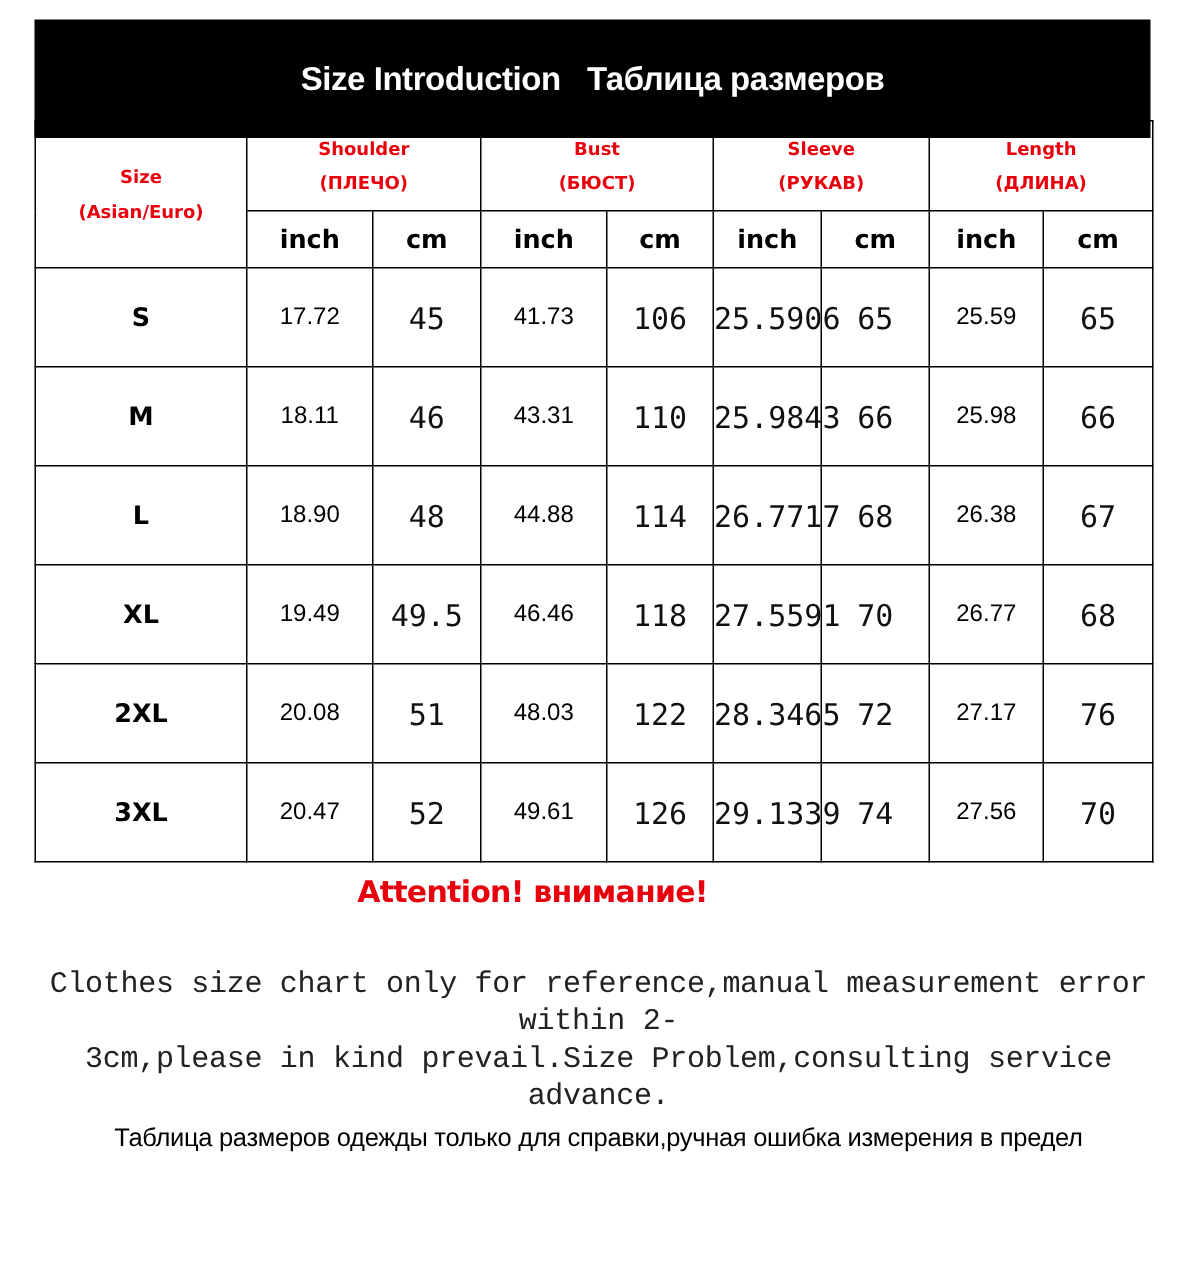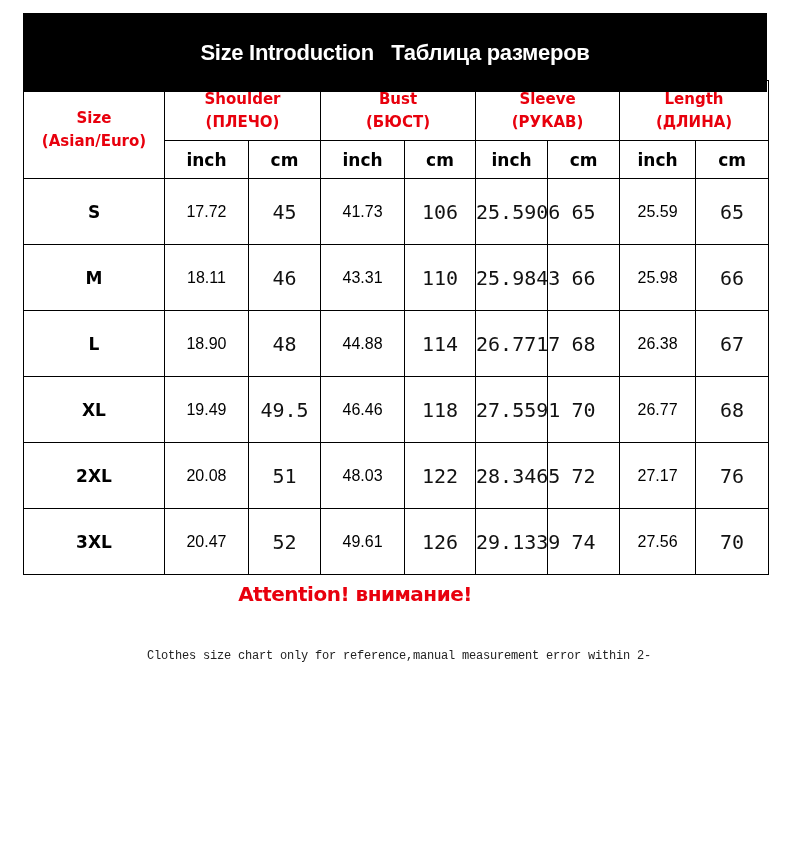--- a/index.html
+++ b/index.html
@@ -3,32 +3,32 @@
 <meta charset="utf-8">
 <style>
   html, body { margin:0; padding:0; background:#ffffff; }
   body { width:798px; height:855px; position:relative; overflow:hidden; font-family:"DejaVu Sans", sans-serif; }
   .banner { position:absolute; left:23px; top:13px; width:744px; height:79px; background:#000; color:#fff;
             display:flex; align-items:center; justify-content:center;
             font-family:"Liberation Sans", sans-serif; font-weight:bold; font-size:22px; letter-spacing:-0.3px; }
   .banner span { white-space:pre; }
   table.sizes { position:absolute; left:23px; top:80px; border-collapse:collapse; table-layout:fixed; width:745px; }
   table.sizes td, table.sizes th { border:1.5px solid #000; text-align:center; vertical-align:middle; padding:0; }
-  .hdr { color:#e8000d; font-family:"DejaVu Sans", sans-serif; font-weight:bold; font-size:15px; line-height:23px; }
+  .hdr { color:#e8000d; font-family:"DejaVu Sans", sans-serif; font-weight:bold; font-size:12px; line-height:23px; }
   .unit { font-family:"DejaVu Sans", sans-serif; font-weight:bold; font-size:17px; color:#000;margin-left:20px; }
   .size-label { font-family:"DejaVu Sans", sans-serif; font-weight:bold; font-size:17px; color:#000; }
   .num-sans { font-family:"Liberation Sans", sans-serif; font-size:16px; color:#000; }
   .num-mono { font-family:"DejaVu Sans Mono", monospace; font-size:20px; color:#111; }
   tr.head1 { height:60px; }
   tr.head2 { height:38px; }
   tr.data { height:66px; }
   .attention { position:absolute; left:0; width:710px; top:582px; text-align:center; color:#e8000d;
                font-family:"DejaVu Sans", sans-serif; font-weight:bold; font-size:20px; letter-spacing:-0.5px; }
   .note-en { position:absolute; left:28px; width:742px; top:644px; text-align:center;
-             font-family:"Liberation Mono", monospace; font-size:12px; line-height:25px; color:#222; letter-spacing:-0.2px; }
+             font-family:"Liberation Mono", monospace; font-size:20px; line-height:25px; color:#222; letter-spacing:-0.2px; }
   .note-ru { position:absolute; left:20px; width:758px; top:746px; text-align:center;
              font-family:"Liberation Sans", sans-serif; font-size:17px; line-height:26px; color:#000; letter-spacing:-0.2px; }
 </style>
 </head>
 <body>
 
 <div class="banner">
   <span>Size Introduction</span>
     <span>   </span>
     <span>Таблица размеров</span>
@@ -146,16 +146,18 @@
     <td class="num-sans">27.56</td>
     <td class="num-mono">70</td>
   </tr>
 </tbody>
   </table>
 
 <div class="attention">Attention! внимание!</div>
 
 <div class="note-en">
   <div>Clothes size chart only for reference,manual measurement error within 2-</div>
+  <div>3cm,please in kind prevail.Size Problem,consulting service advance.</div>
 </div>
 
 <div class="note-ru">
+  <div>Таблица размеров одежды только для справки,ручная ошибка измерения в предел</div>
 </div>
 
 </body></html>

